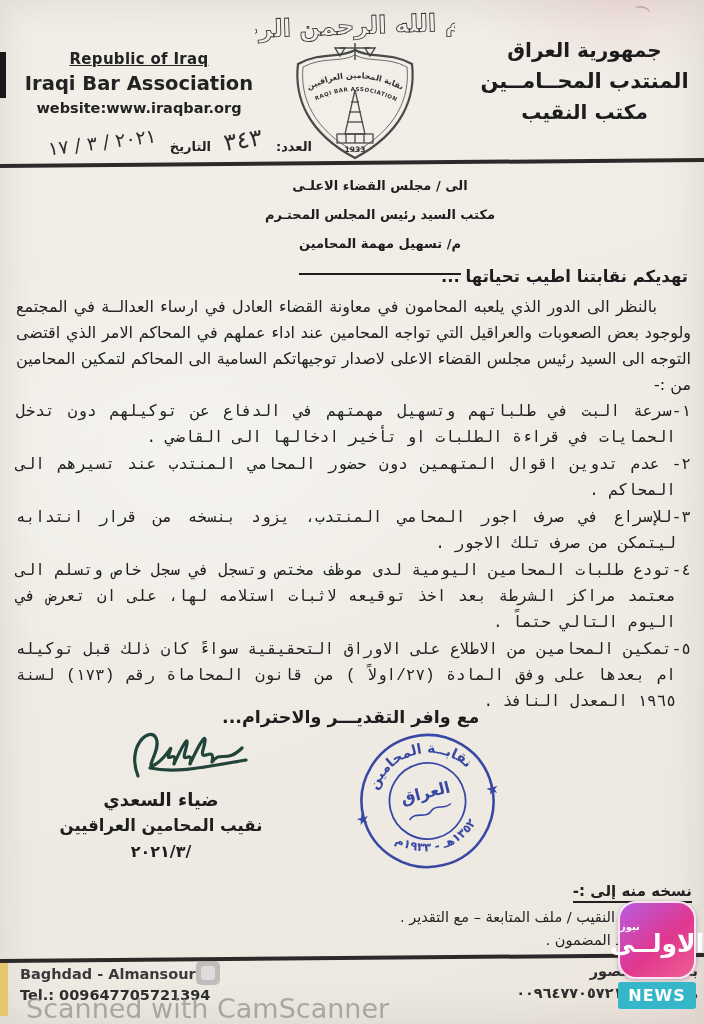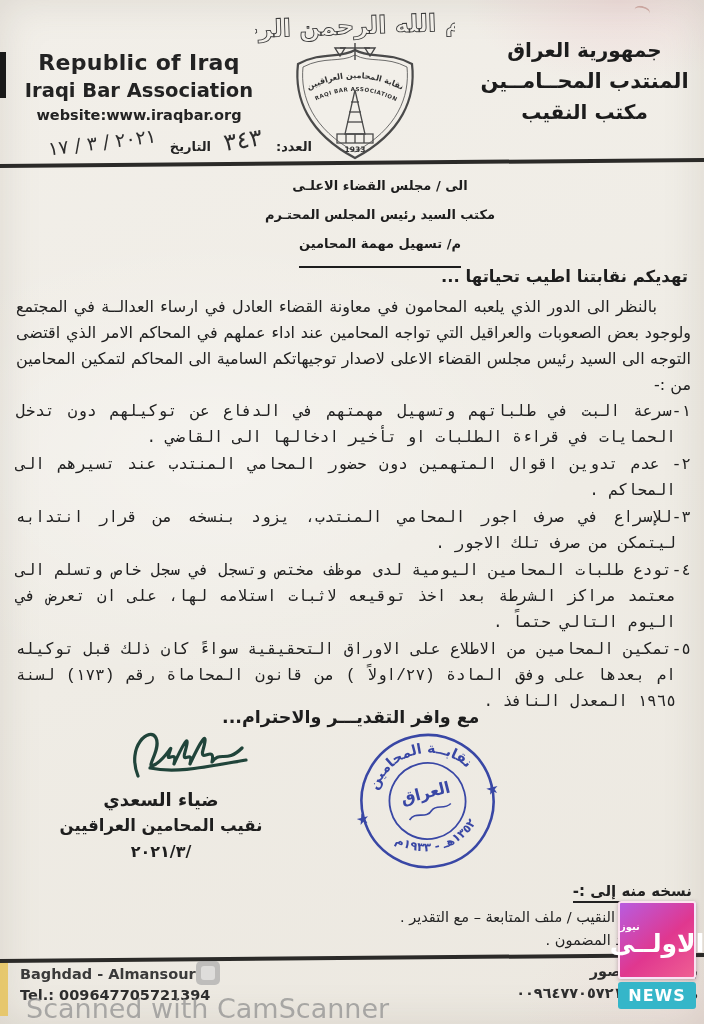--- a/index.html
+++ b/index.html
@@ -7,56 +7,56 @@
   #page{position:relative;width:704px;height:1024px;margin:0 auto;overflow:hidden;color:#232323;
     background:
       radial-gradient(ellipse 220px 120px at 88% 0%, rgba(233,180,190,.28), transparent 70%),
       radial-gradient(ellipse 260px 160px at 100% 99%, rgba(236,196,200,.22), transparent 70%),
       radial-gradient(ellipse 500px 300px at 30% 45%, rgba(255,255,255,.35), transparent 75%),
       linear-gradient(160deg,#f2efe9 0%,#efece5 55%,#ece8e0 100%);
     box-shadow:inset 0 0 40px rgba(120,110,95,.18);}
   .abs{position:absolute;}
   
   .hdr-left{left:20px;top:50px;width:238px;text-align:center;font-weight:bold;}
-  .hdr-left .l1{font-size:22px;letter-spacing:.3px;}
+  .hdr-left .l1{font-size:15px;letter-spacing:.3px;text-decoration:underline;}
   .hdr-left .l2{font-size:19.5px;margin-top:4px;}
   .hdr-left .l3{font-size:14.5px;margin-top:5px;}
   .num-line{left:12px;top:129px;width:300px;direction:rtl;white-space:nowrap;}
   .num-line .lbl{font-size:13px;font-weight:bold;}
   .hand{display:inline-block;font-size:24px;color:#2e2e2e;transform:rotate(-9deg) translateY(-3px);margin:0 8px;}
   .hand.date{font-size:19px;direction:ltr;unicode-bidi:embed;transform:rotate(-7deg) translateY(-2px);letter-spacing:1px;}
   .hdr-right{right:12px;top:38px;width:215px;text-align:center;direction:rtl;font-weight:bold;color:#1c1c1c;}
   .hdr-right .r1{font-size:20px;}
   .hdr-right .r2{font-size:21px;margin-top:7px;}
   .hdr-right .r3{font-size:20px;margin-top:7px;}
   .divider{left:-4px;width:712px;height:3.5px;background:#2b2a28;transform:rotate(-0.5deg);}
   
   .addr{left:150px;top:171px;width:460px;text-align:center;direction:rtl;font-weight:bold;font-size:13px;line-height:29px;color:#1d1d1d;}
-  .subject{display:inline-block;border-bottom:2.5px solid #1d1d1d;padding-bottom:8px;}
+  .subject{display:inline-block;border-bottom:2.5px solid #1d1d1d;padding-bottom:15px;}
   .greet{right:16px;top:267px;direction:rtl;font-weight:bold;font-size:16.5px;color:#1d1d1d;}
   .body-text{right:13px;left:16px;direction:rtl;text-align:justify;font-size:16px;line-height:26px;color:#222;}
   .intro{top:294px;text-indent:34px;}
   .items{top:399px;font-family:Liberation Mono, monospace;}
   .item{padding-right:15px;text-indent:-15px;margin-bottom:1px;}
   .closing{left:222px;top:707px;direction:rtl;font-weight:bold;font-size:17.5px;color:#1d1d1d;}
   
   .sig-svg{left:122px;top:720px;}
   .sig{left:52px;top:789px;width:218px;text-align:center;direction:rtl;font-weight:bold;color:#1e1e1e;}
   .sig .name{font-size:18px;}
   .sig .title{font-size:16.5px;margin-top:6px;}
   .sig .sdate{font-size:16px;margin-top:7px;direction:ltr;unicode-bidi:embed;letter-spacing:2px;}
   
   .stamp{left:348px;top:730px;width:160px;height:146px;transform:rotate(-14deg);opacity:.92;}
   
   .cc{right:12px;top:881px;width:370px;direction:rtl;text-align:right;color:#222;}
   .cc .cc-title{font-weight:bold;font-size:15px;display:inline-block;border-bottom:2px solid #222;padding-bottom:1px;margin-bottom:3px;}
   .cc .cc-line{font-size:14.5px;line-height:23px;padding-left:60px;}
   
   .news{left:616px;top:901px;width:82px;text-align:center;z-index:6;}
-  .news-icon{width:74px;height:74px;margin:0 auto;border-radius:3px;border:2px solid rgba(255,255,255,.85);
+  .news-icon{width:74px;height:74px;margin:0 auto;border-radius:18px;border:2px solid rgba(255,255,255,.85);
     background:linear-gradient(140deg,#b85ce0 0%,#e0378f 55%,#ef5f93 100%);
     display:flex;flex-direction:column;align-items:center;justify-content:center;color:#fff;box-shadow:0 1px 4px rgba(90,30,70,.35);}
   .news-icon .tiny{font-size:10px;font-weight:bold;line-height:10px;align-self:flex-start;margin:0 10px -2px 0;}
   .news-icon .main{font-size:25px;font-weight:bold;line-height:28px;}
   .news-bar{margin:3px auto 0;width:78px;height:27px;border-radius:3px;background:#35b6c9;color:#fff;
     font-weight:bold;font-size:16px;letter-spacing:1px;display:flex;align-items:center;justify-content:center;}
   
   .f-div{top:956px;}
   .f-left{left:20px;top:966px;font-weight:bold;font-size:14.5px;color:#3a3a3a;z-index:2;}
   .f-left .t2{margin-top:5px;color:#2d2d2d;}

